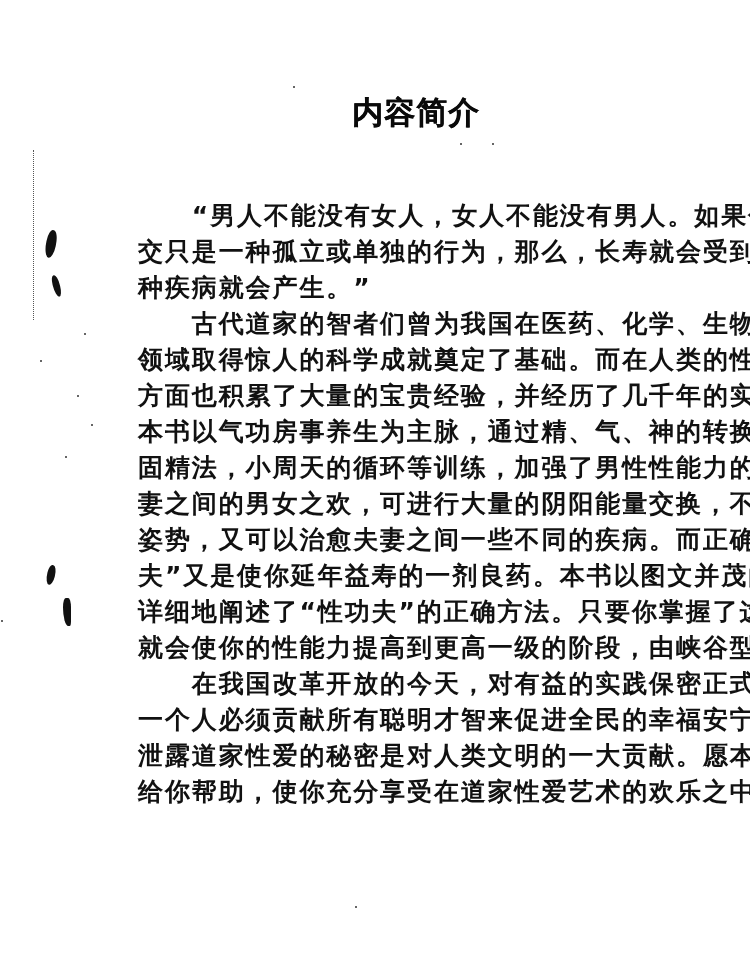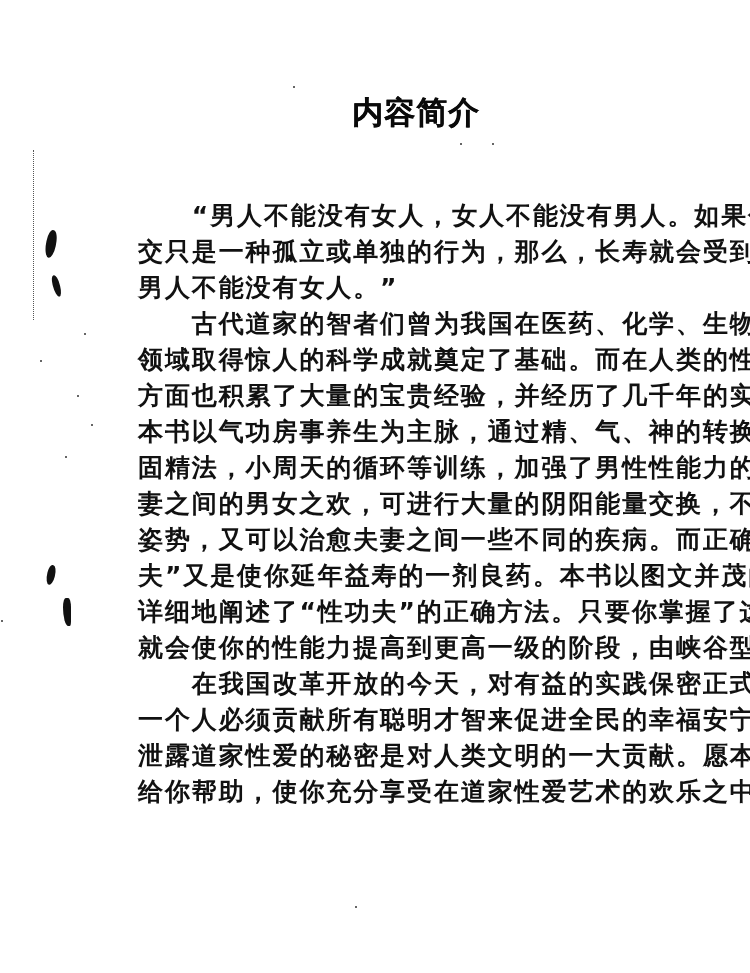--- a/index.html
+++ b/index.html
@@ -47,21 +47,21 @@
   <div class="speck" style="left:460px;top:143px;"></div>
   <div class="speck" style="left:492px;top:143px;"></div>
   <div class="speck" style="left:355px;top:906px;"></div>
 
   <div class="title">内容简介</div>
 
   <div class="body-text">
     <div class="paragraph">
       <div class="line">　　“男人不能没有女人，女人不能没有男人。如果你认为性</div>
       <div class="line">交只是一种孤立或单独的行为，那么，长寿就会受到威胁，各</div>
-      <div class="line">男人不能没有女人。”</div>
+      <div class="line">种疾病就会产生。”</div>
     </div>
     <div class="paragraph">
       <div class="line">　　古代道家的智者们曾为我国在医药、化学、生物、航海等</div>
       <div class="line">领域取得惊人的科学成就奠定了基础。而在人类的性学研究</div>
       <div class="line">方面也积累了大量的宝贵经验，并经历了几千年的实践验证。</div>
       <div class="line">本书以气功房事养生为主脉，通过精、气、神的转换，内、外部</div>
       <div class="line">固精法，小周天的循环等训练，加强了男性性能力的培植。夫</div>
       <div class="line">妻之间的男女之欢，可进行大量的阴阳能量交换，不同的作爱</div>
       <div class="line">姿势，又可以治愈夫妻之间一些不同的疾病。而正确的“性功</div>
       <div class="line">夫”又是使你延年益寿的一剂良药。本书以图文并茂的形式，</div>

